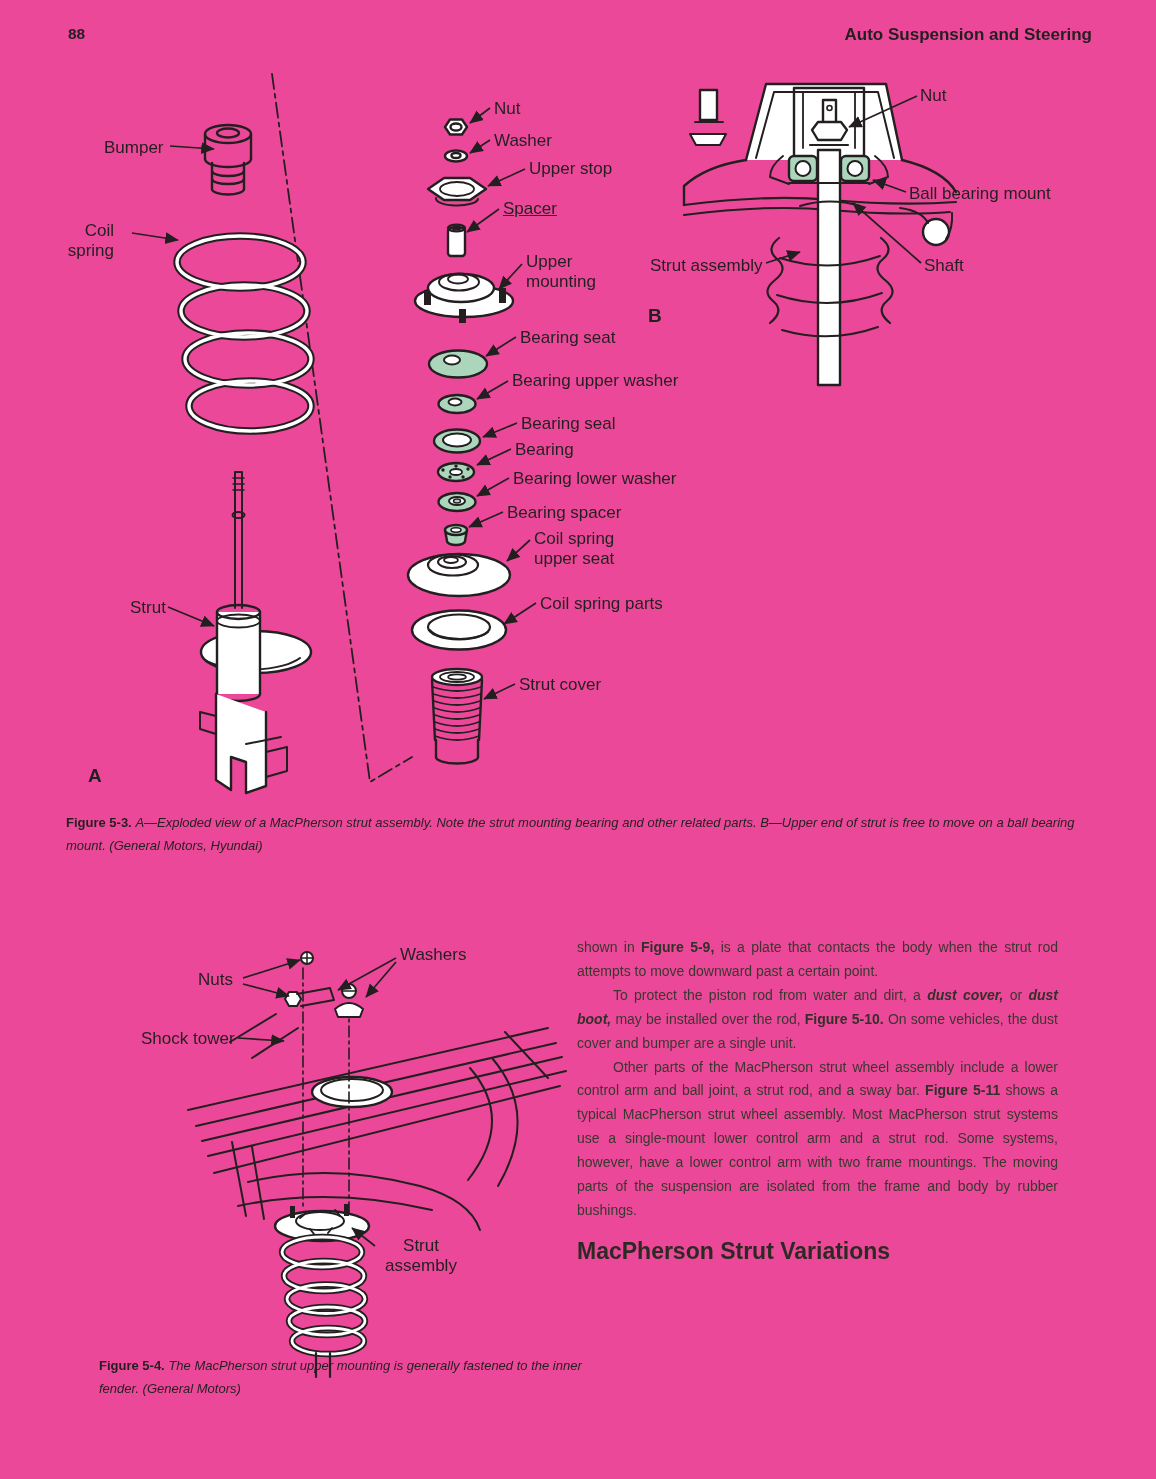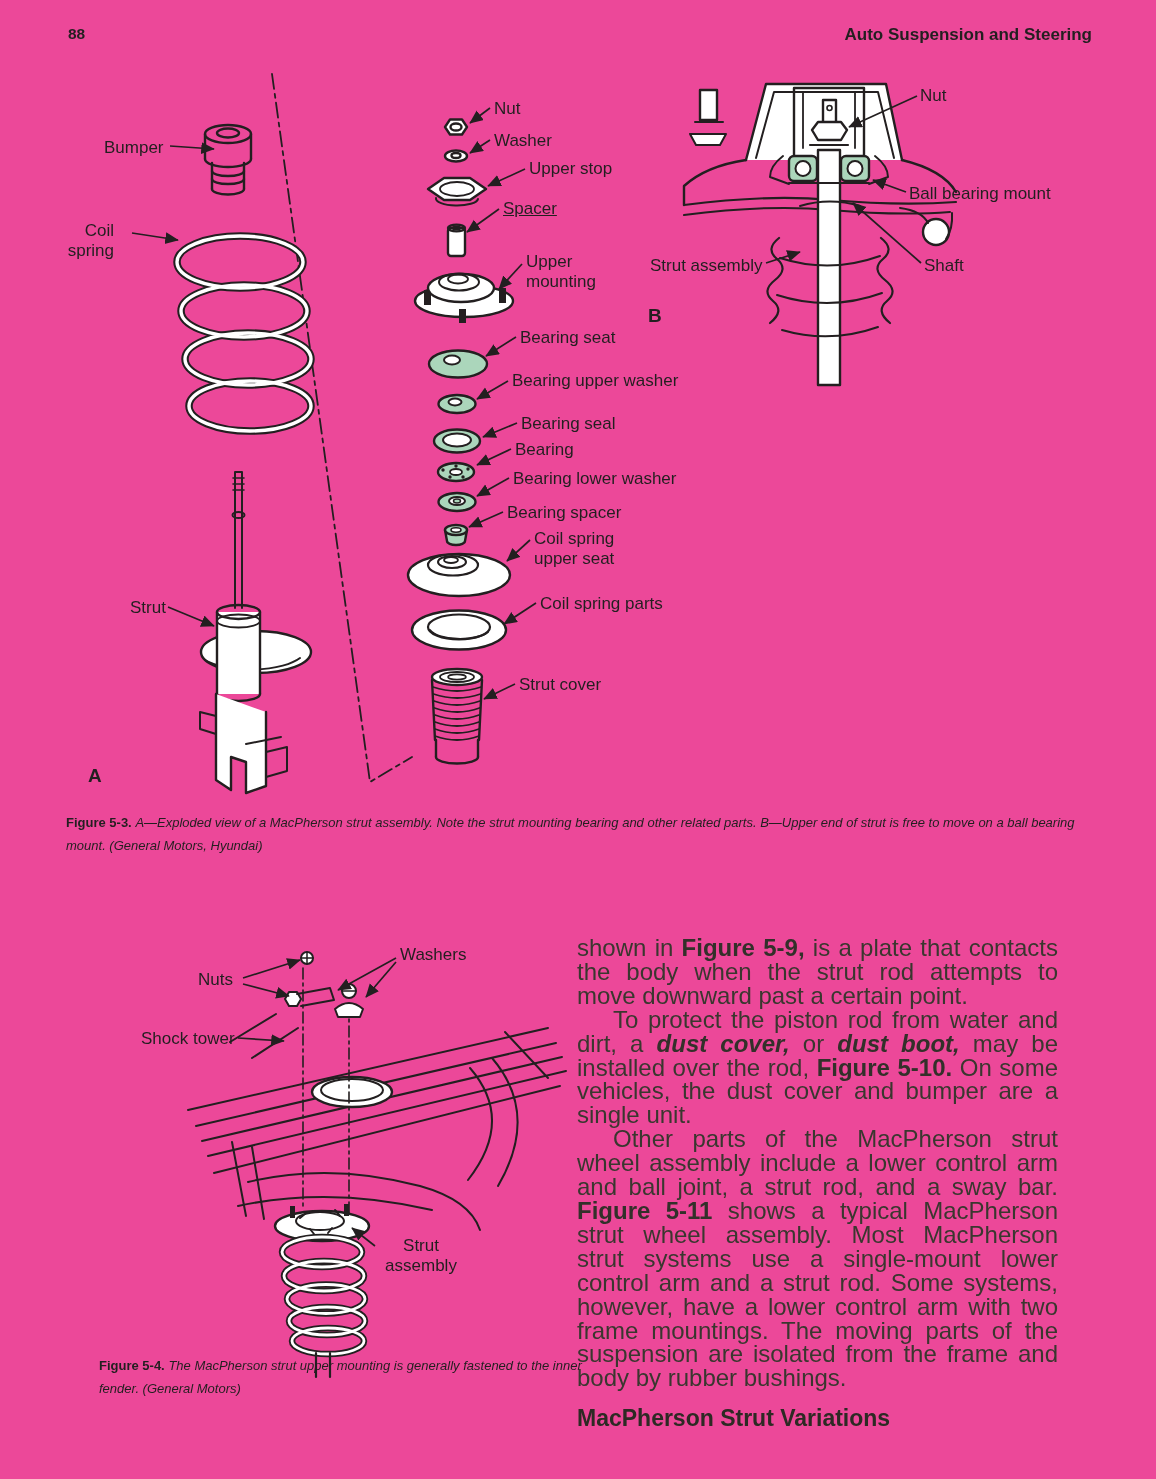--- a/index.html
+++ b/index.html
@@ -10,21 +10,21 @@
   .htitle{position:absolute;right:64px;top:25px;font-size:17px;font-weight:bold;}
   .co{position:absolute;font-size:17px;line-height:20px;color:#231f20;white-space:nowrap;}
   .wrap{white-space:normal;}
   .r{text-align:right;}
   .c{text-align:center;}
   .panel{font-weight:bold;font-size:19px;}
   .cap{position:absolute;margin:0;font-size:13px;line-height:22.5px;color:#231f20;}
   .cap .tag{font-weight:bold;font-style:normal;}
   .cap .ital{font-style:italic;}
   .column{position:absolute;left:577px;top:936px;width:481px;}
-  .jp{margin:0;text-align:justify;font-size:24px;line-height:23.9px;color:#3a372f;}
+  .jp{margin:0;text-align:justify;font-size:14px;line-height:23.9px;color:#3a372f;}
   .ind{text-indent:36px;}
   .jp b{color:#33302a;}
   .bi{font-style:italic;}
   .h2{margin:15px 0 9px 0;font-size:23px;font-weight:bold;color:#2d2a24;}
 </style>
 </head>
 <body>
 
 <div class="page">
 

